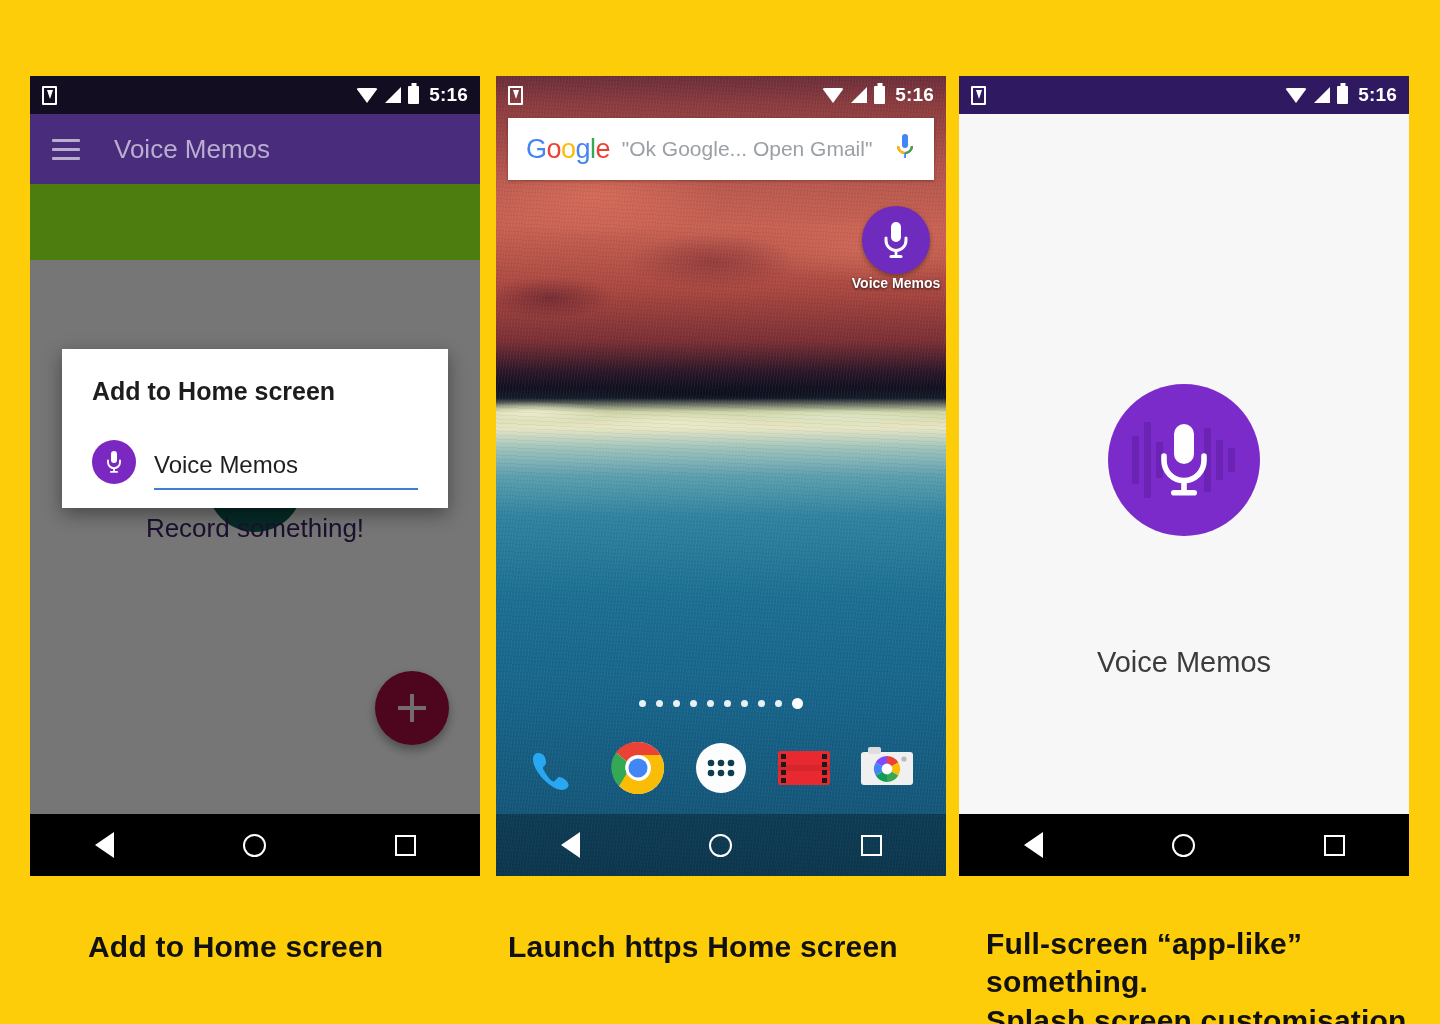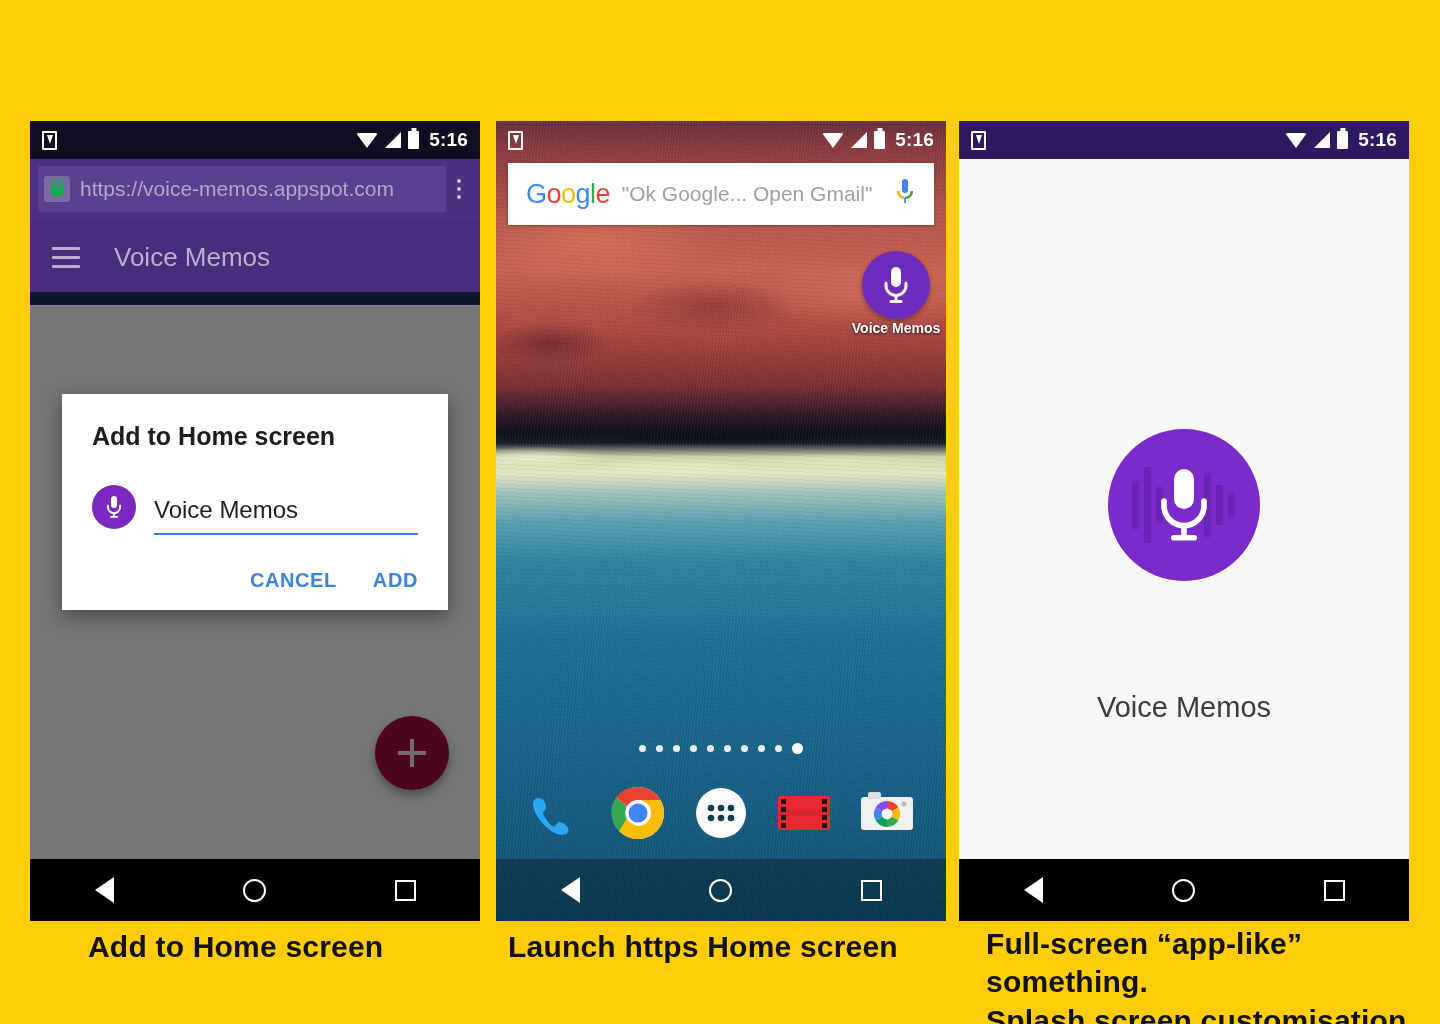--- a/index.html
+++ b/index.html
@@ -8,22 +8,21 @@
     overflow: hidden;
     font-family: "Liberation Sans", sans-serif;
   }
   body { background: #FDCD09; position: relative; }
 
   
   .phone {
     position: absolute;
     width: 450px; height: 800px;
     overflow: hidden;
-    background: #0f172a;
-    margin-top: 45px;
+    background: #4d7c0f;
   }
   #phone1 { left: 30px;  top: 76px; }
   #phone2 { left: 496px; top: 76px; }
   #phone3 { left: 959px; top: 76px; }
 
   .statusbar {
     position: relative;
     height: 38px;
     display: flex; align-items: center;
     padding: 0 12px;
@@ -328,33 +327,20 @@
       <span class="ic-dl"></span>
     </div>
     <div class="sb-right">
       <span class="ic-wifi"></span>
       <span class="ic-signal"></span>
       <span class="ic-batt"></span>
       <span class="sb-time">5:16</span>
     </div>
   </div>
 
-  <div class="omnibar">
-    <div class="omnibox">
-      <span class="lock-badge">
-        <span class="lock-glyph"></span>
-      </span>
-      <span class="url-text">https://voice-memos.appspot.com</span>
-    </div>
-    <span class="kebab">
-        <i></i>
-        <i></i>
-        <i></i>
-      </span>
-  </div>
 
   <div class="appbar">
     <span class="hamburger">
         <i></i>
         <i></i>
         <i></i>
       </span>
     <span class="appbar-title">Voice Memos</span>
   </div>
 
@@ -376,24 +362,20 @@
           <rect x="7" y="2" width="6" height="12" rx="3" fill="#fff"></rect>
           <path d="M4 11.5v1.8a6 6 0 0 0 12 0v-1.8" stroke="#fff" stroke-width="1.9" fill="none" stroke-linecap="round"></path>
           <rect x="9.1" y="19" width="1.8" height="3.4" fill="#fff"></rect>
           <rect x="6" y="22" width="8" height="1.8" rx="0.9" fill="#fff"></rect>
         </svg>
       </span>
       <span class="dialog-input">
         <span>Voice Memos</span>
       </span>
     </div>
-    <div class="dialog-actions">
-      <button>CANCEL</button>
-      <button>ADD</button>
-    </div>
   </div>
 
   <div class="navbar">
     <span class="nav-back"></span>
     <span class="nav-home"></span>
     <span class="nav-recent"></span>
   </div>
 </div>
 
 <div class="phone" id="phone2">

